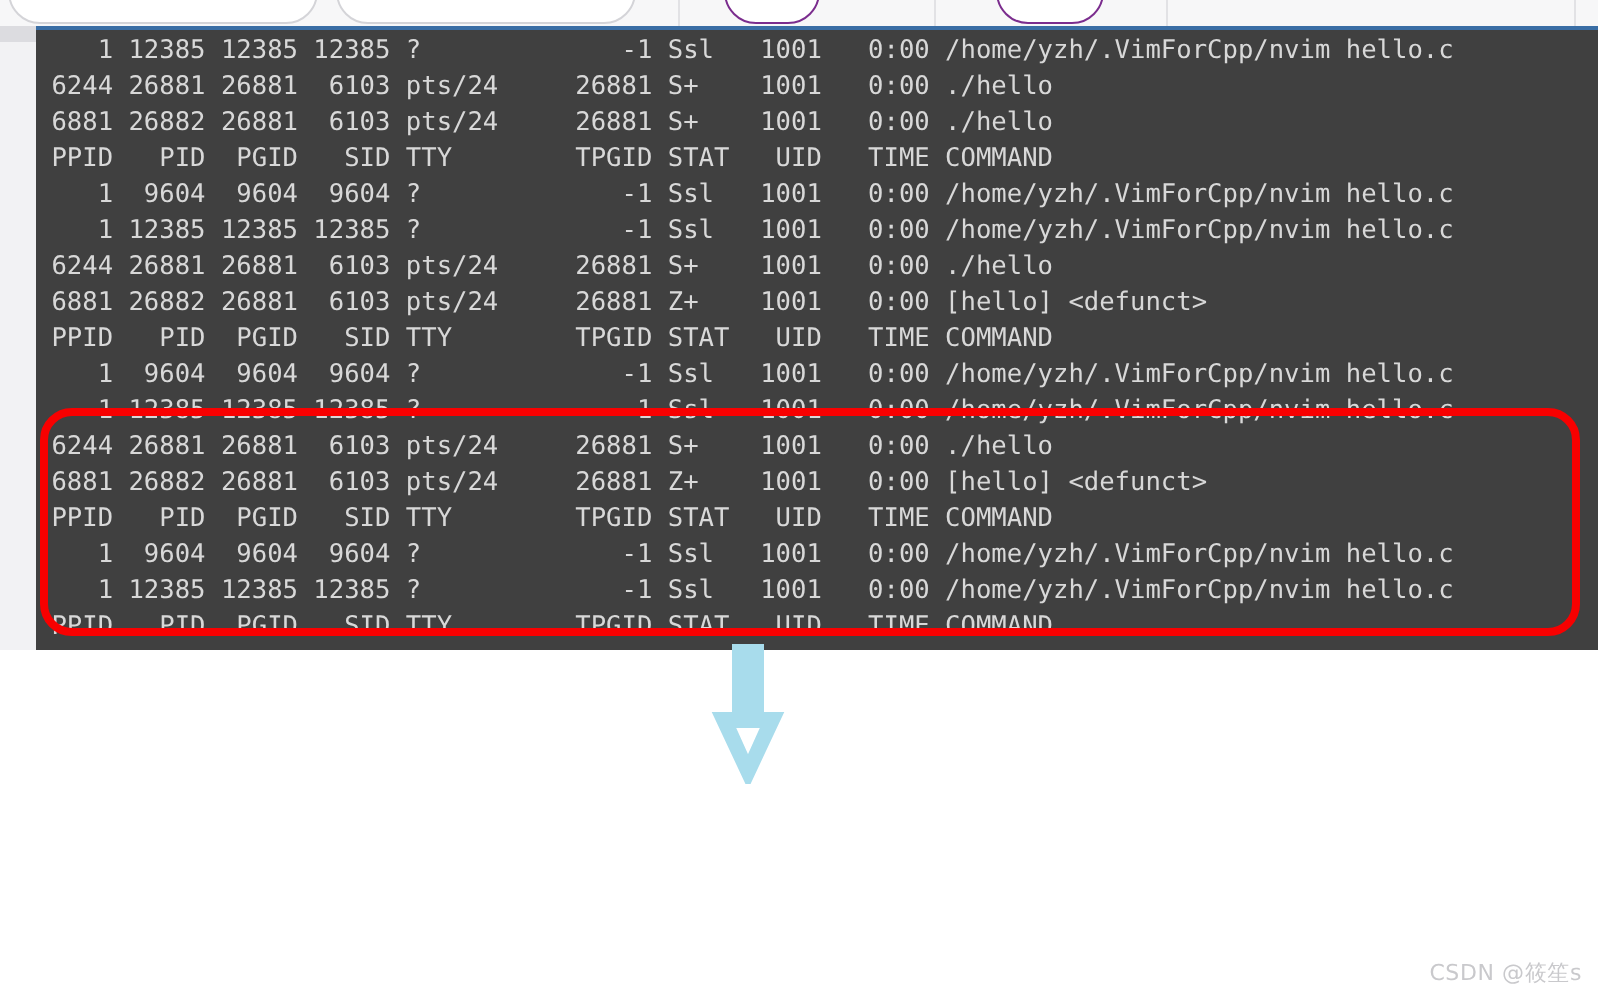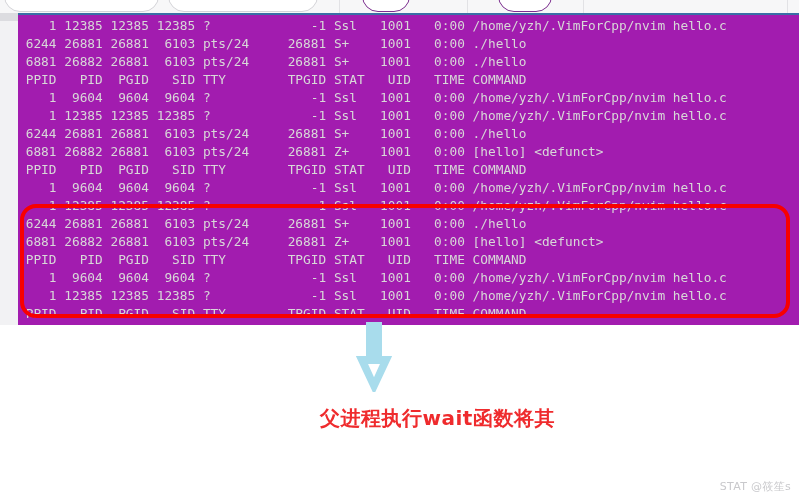--- a/index.html
+++ b/index.html
@@ -61,21 +61,21 @@
     width: 18px;
     height: 8px;
     background: #dcdce0;
   }
   #terminal {
     position: absolute;
     left: 18px;
     top: 13px;
     width: 781px;
     height: 312px;
-    background: #a21caf;
+    background: #404040;
     border-top: 2px solid #3a6ea5;
     box-sizing: border-box;
     overflow: hidden;
   }
   #terminal-lines {
     position: absolute;
     left: 0;
     top: 2px;
     width: 781px;
     font-family: "DejaVu Sans Mono", "Liberation Mono", monospace;
@@ -158,16 +158,15 @@
 
 <div id="highlight-rect"></div>
 
 <div id="down-arrow">
   <svg width="44" height="70" viewBox="0 0 44 70" xmlns="http://www.w3.org/2000/svg">
     <path id="arrow-path" d="M 16 0 L 16 36 L 7 36 L 22 68 L 37 36 L 28 36 L 28 0 L 24 0 L 24 40 L 31 40 L 22 60 L 13 40 L 20 40 L 20 0 Z" fill="none" stroke="#a8dcec" stroke-width="4" stroke-linejoin="miter"></path>
   </svg>
 </div>
 
 <div id="annotation">
-  <div>父进程执行wait函数将其</div>
 </div>
 
-<div id="watermark">STAT @筱笙s</div>
+<div id="watermark">CSDN @筱笙s</div>
 
 </body></html>

